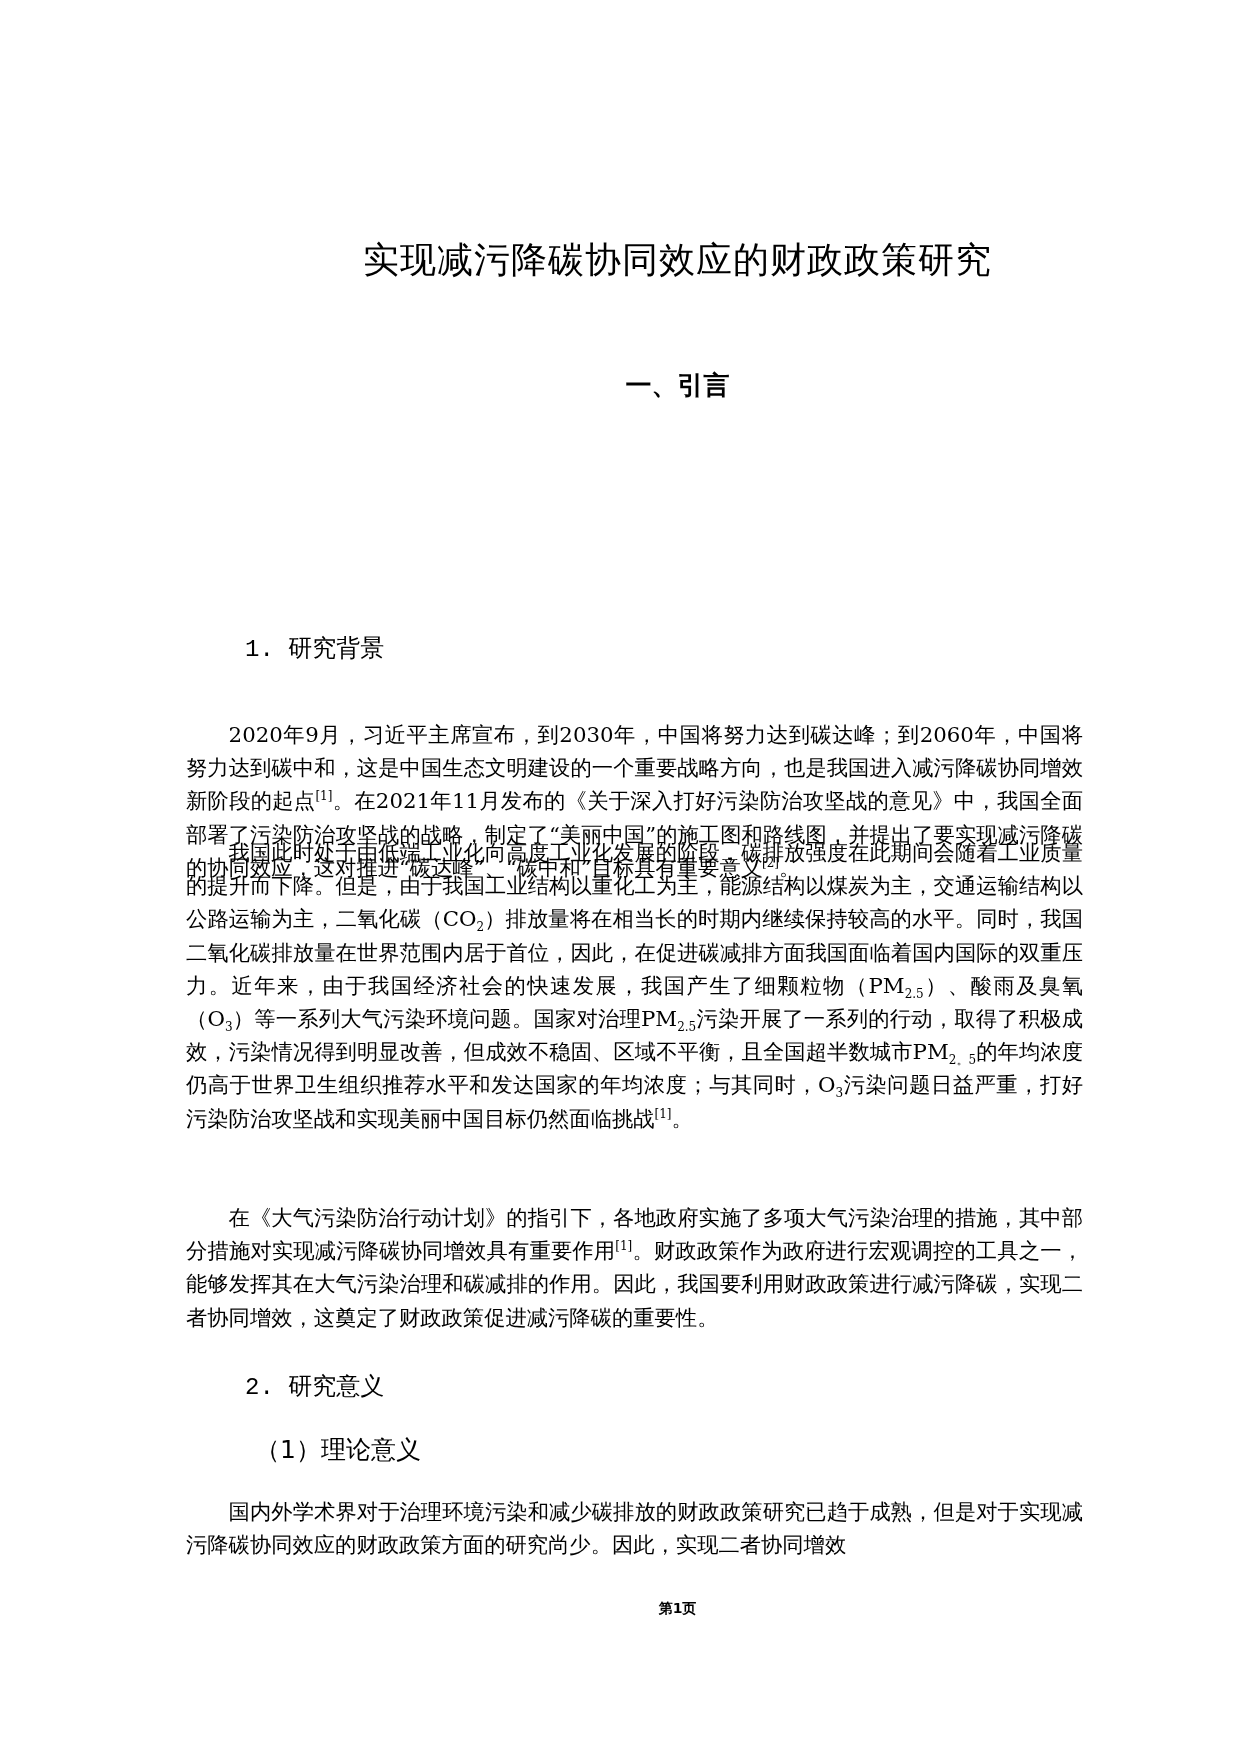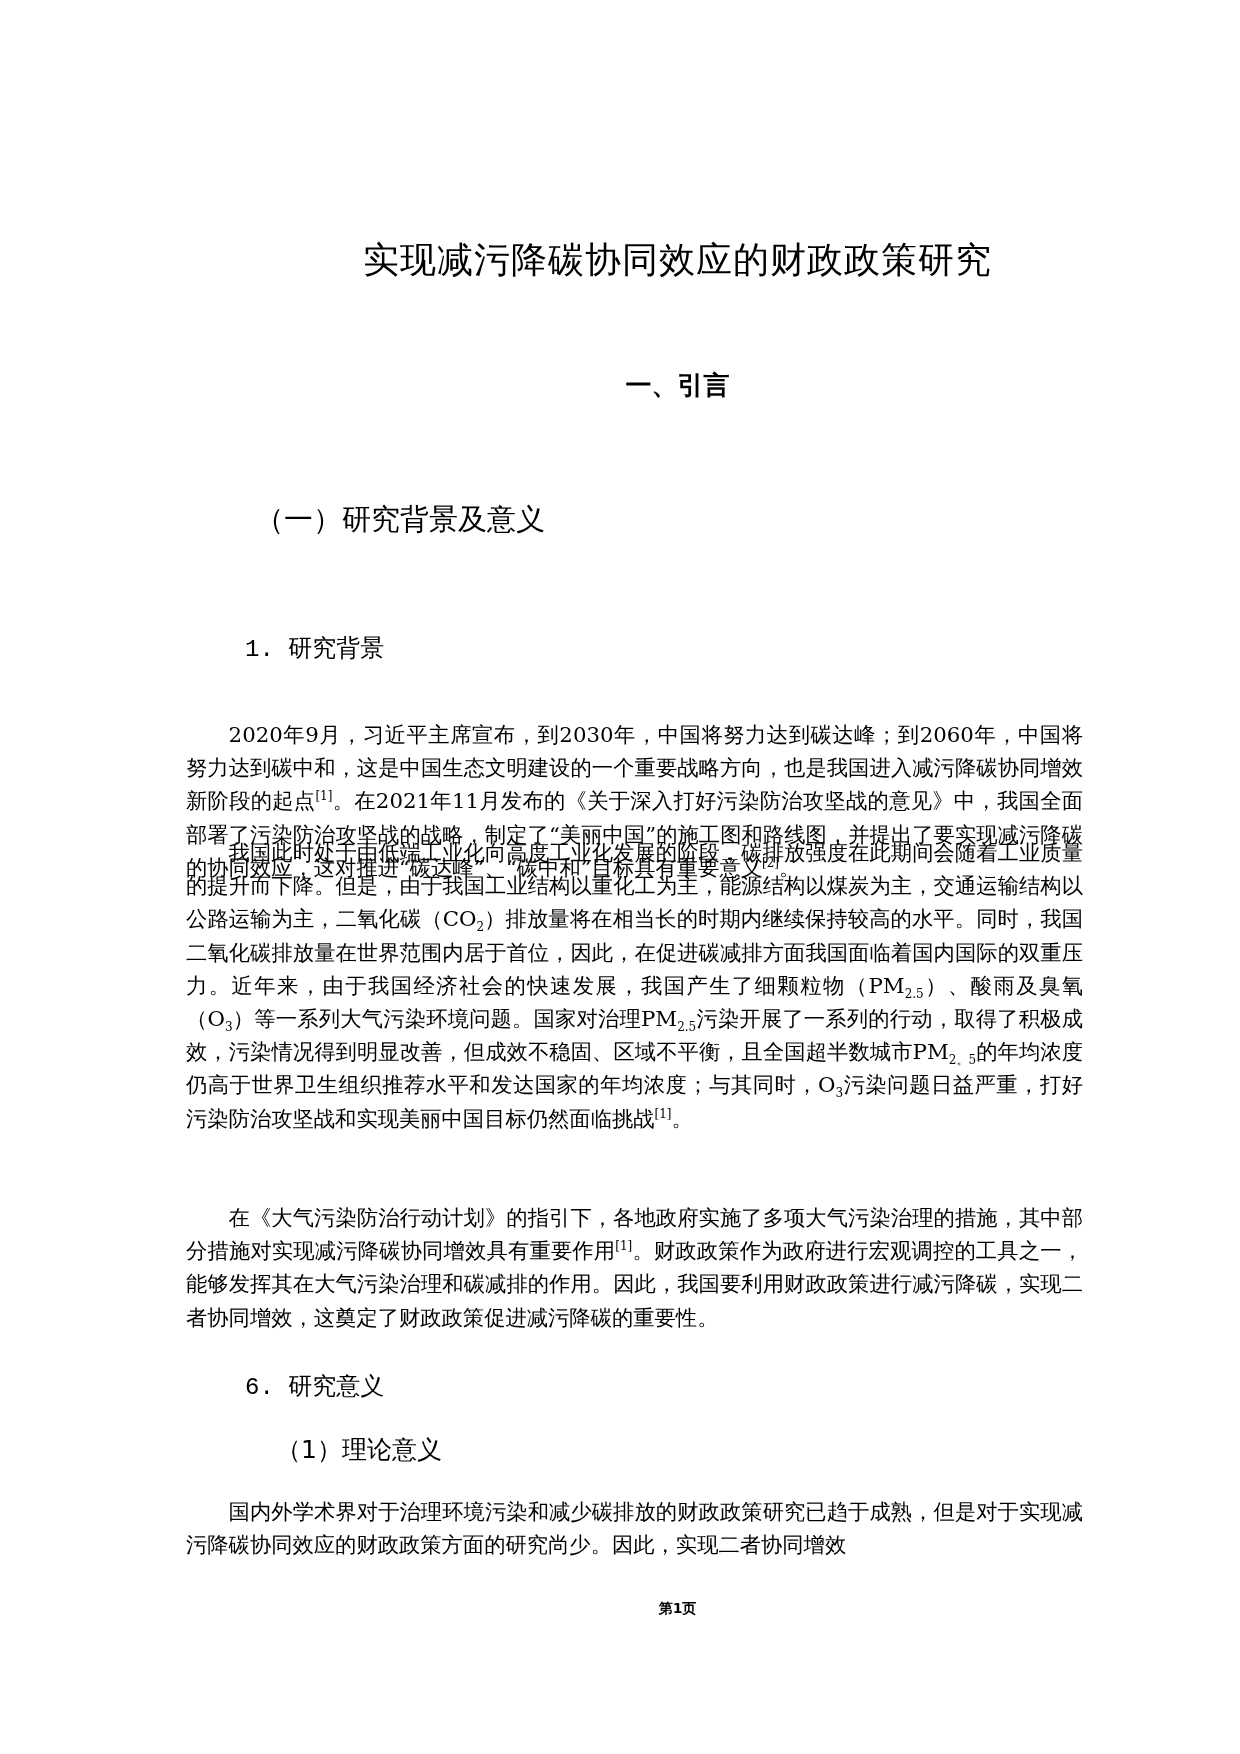--- a/index.html
+++ b/index.html
@@ -53,21 +53,20 @@
     position: absolute;
     left: 245px;
     font-family: Liberation Mono, monospace;
     font-size: 24px;
   }
   .h4 {
     position: absolute;
     left: 255px;
     font-family: "DejaVu Sans", "Liberation Sans", sans-serif;
     font-size: 25px;
-    margin-left: 21px;
   }
   .para {
     position: absolute;
     left: 186px;
     width: 897px;
     font-size: 21.3px;
     line-height: 33.2px;
     text-align: justify;
     text-indent: 2em;
     margin: 0;
@@ -93,25 +92,24 @@
     padding-left: 115px;
     box-sizing: border-box;
   }
 </style>
 </head>
 <body>
 
 <div class="page">
   <div class="title">实现减污降碳协同效应的财政政策研究</div>
   <div class="h1">一、引言</div>
-  <div class="h2">（一）研究背景及意义</div>
 
   <div class="h3" style="top:632px;">1. 研究背景</div>
   <p class="para" style="top:670px;margin-top:48px;">2020年9月，习近平主席宣布，到2030年，中国将努力达到碳达峰；到2060年，中国将努力达到碳中和，这是中国生态文明建设的一个重要战略方向，也是我国进入减污降碳协同增效新阶段的起点<sup>[1]</sup>。在2021年11月发布的《关于深入打好污染防治攻坚战的意见》中，我国全面部署了污染防治攻坚战的战略，制定了“美丽中国”的施工图和路线图，并提出了要实现减污降碳的协同效应，这对推进“碳达峰”、“碳中和”目标具有重要意义<sup>[2]</sup>。</p>
   <p class="para" style="top:836px;">我国此时处于由低端工业化向高度工业化发展的阶段，碳排放强度在此期间会随着工业质量的提升而下降。但是，由于我国工业结构以重化工为主，能源结构以煤炭为主，交通运输结构以公路运输为主，二氧化碳（CO<sub>2</sub>）排放量将在相当长的时期内继续保持较高的水平。同时，我国二氧化碳排放量在世界范围内居于首位，因此，在促进碳减排方面我国面临着国内国际的双重压力。近年来，由于我国经济社会的快速发展，我国产生了细颗粒物（PM<sub>2.5</sub>）、酸雨及臭氧（O<sub>3</sub>）等一系列大气污染环境问题。国家对治理PM<sub>2.5</sub>污染开展了一系列的行动，取得了积极成效，污染情况得到明显改善，但成效不稳固、区域不平衡，且全国超半数城市PM<sub>2。5</sub>的年均浓度仍高于世界卫生组织推荐水平和发达国家的年均浓度；与其同时，O<sub>3</sub>污染问题日益严重，打好污染防治攻坚战和实现美丽中国目标仍然面临挑战<sup>[1]</sup>。</p>
   <p class="para" style="top:1201px;">在《大气污染防治行动计划》的指引下，各地政府实施了多项大气污染治理的措施，其中部分措施对实现减污降碳协同增效具有重要作用<sup>[1]</sup>。财政政策作为政府进行宏观调控的工具之一，能够发挥其在大气污染治理和碳减排的作用。因此，我国要利用财政政策进行减污降碳，实现二者协同增效，这奠定了财政政策促进减污降碳的重要性。</p>
 
-  <div class="h3" style="top:1370px;">6. 研究意义</div>
+  <div class="h3" style="top:1370px;">2. 研究意义</div>
   <div class="h4" style="top:1433px;">（1）理论意义</div>
   <p class="para" style="top:1495px;">国内外学术界对于治理环境污染和减少碳排放的财政政策研究已趋于成熟，但是对于实现减污降碳协同效应的财政政策方面的研究尚少。因此，实现二者协同增效</p>
 
   <div class="footer">第1页</div>
 </div>
 
 </body></html>

